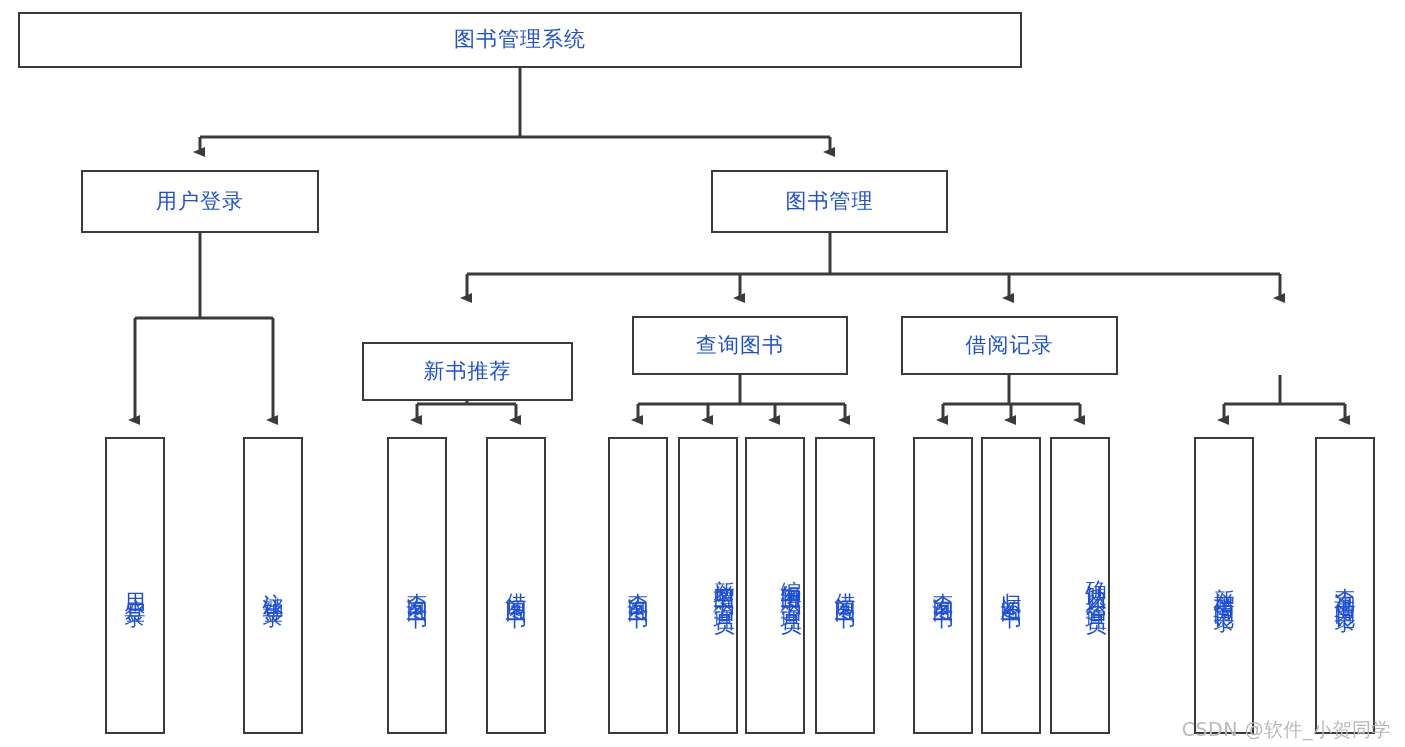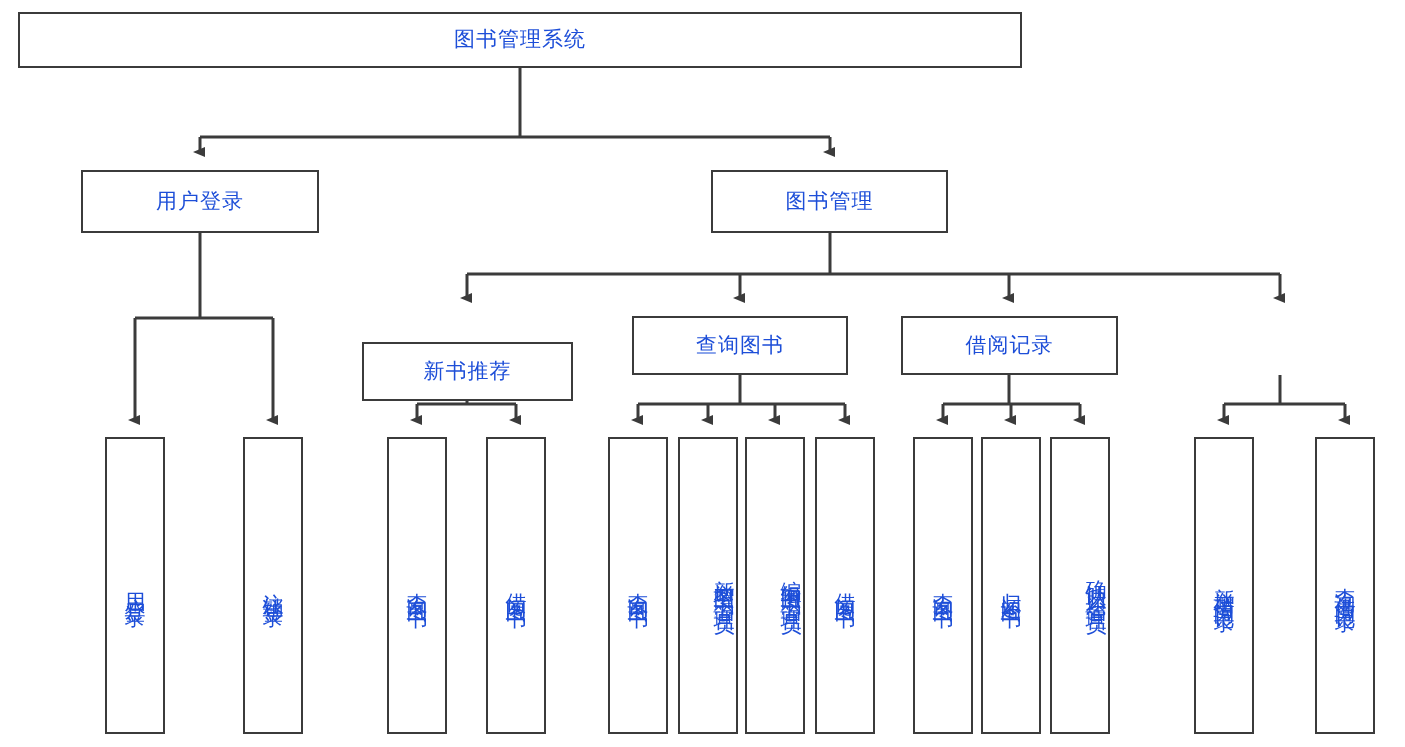--- a/index.html
+++ b/index.html
@@ -185,14 +185,15 @@
     <span class="node-label">确认归还（管理员）</span>
   </div>
 
   <div class="node vertical mid-aligned" style="left:1194px; top:437px; width:60px; height:297px;">
     <span class="node-label">新增借阅记录</span>
   </div>
   <div class="node vertical mid-aligned" style="left:1315px; top:437px; width:60px; height:297px;">
     <span class="node-label">查询借阅记录</span>
   </div>
 
+  <div id="watermark">CSDN @软件_小贺同学</div>
 
 </div>
 
 </body></html>

